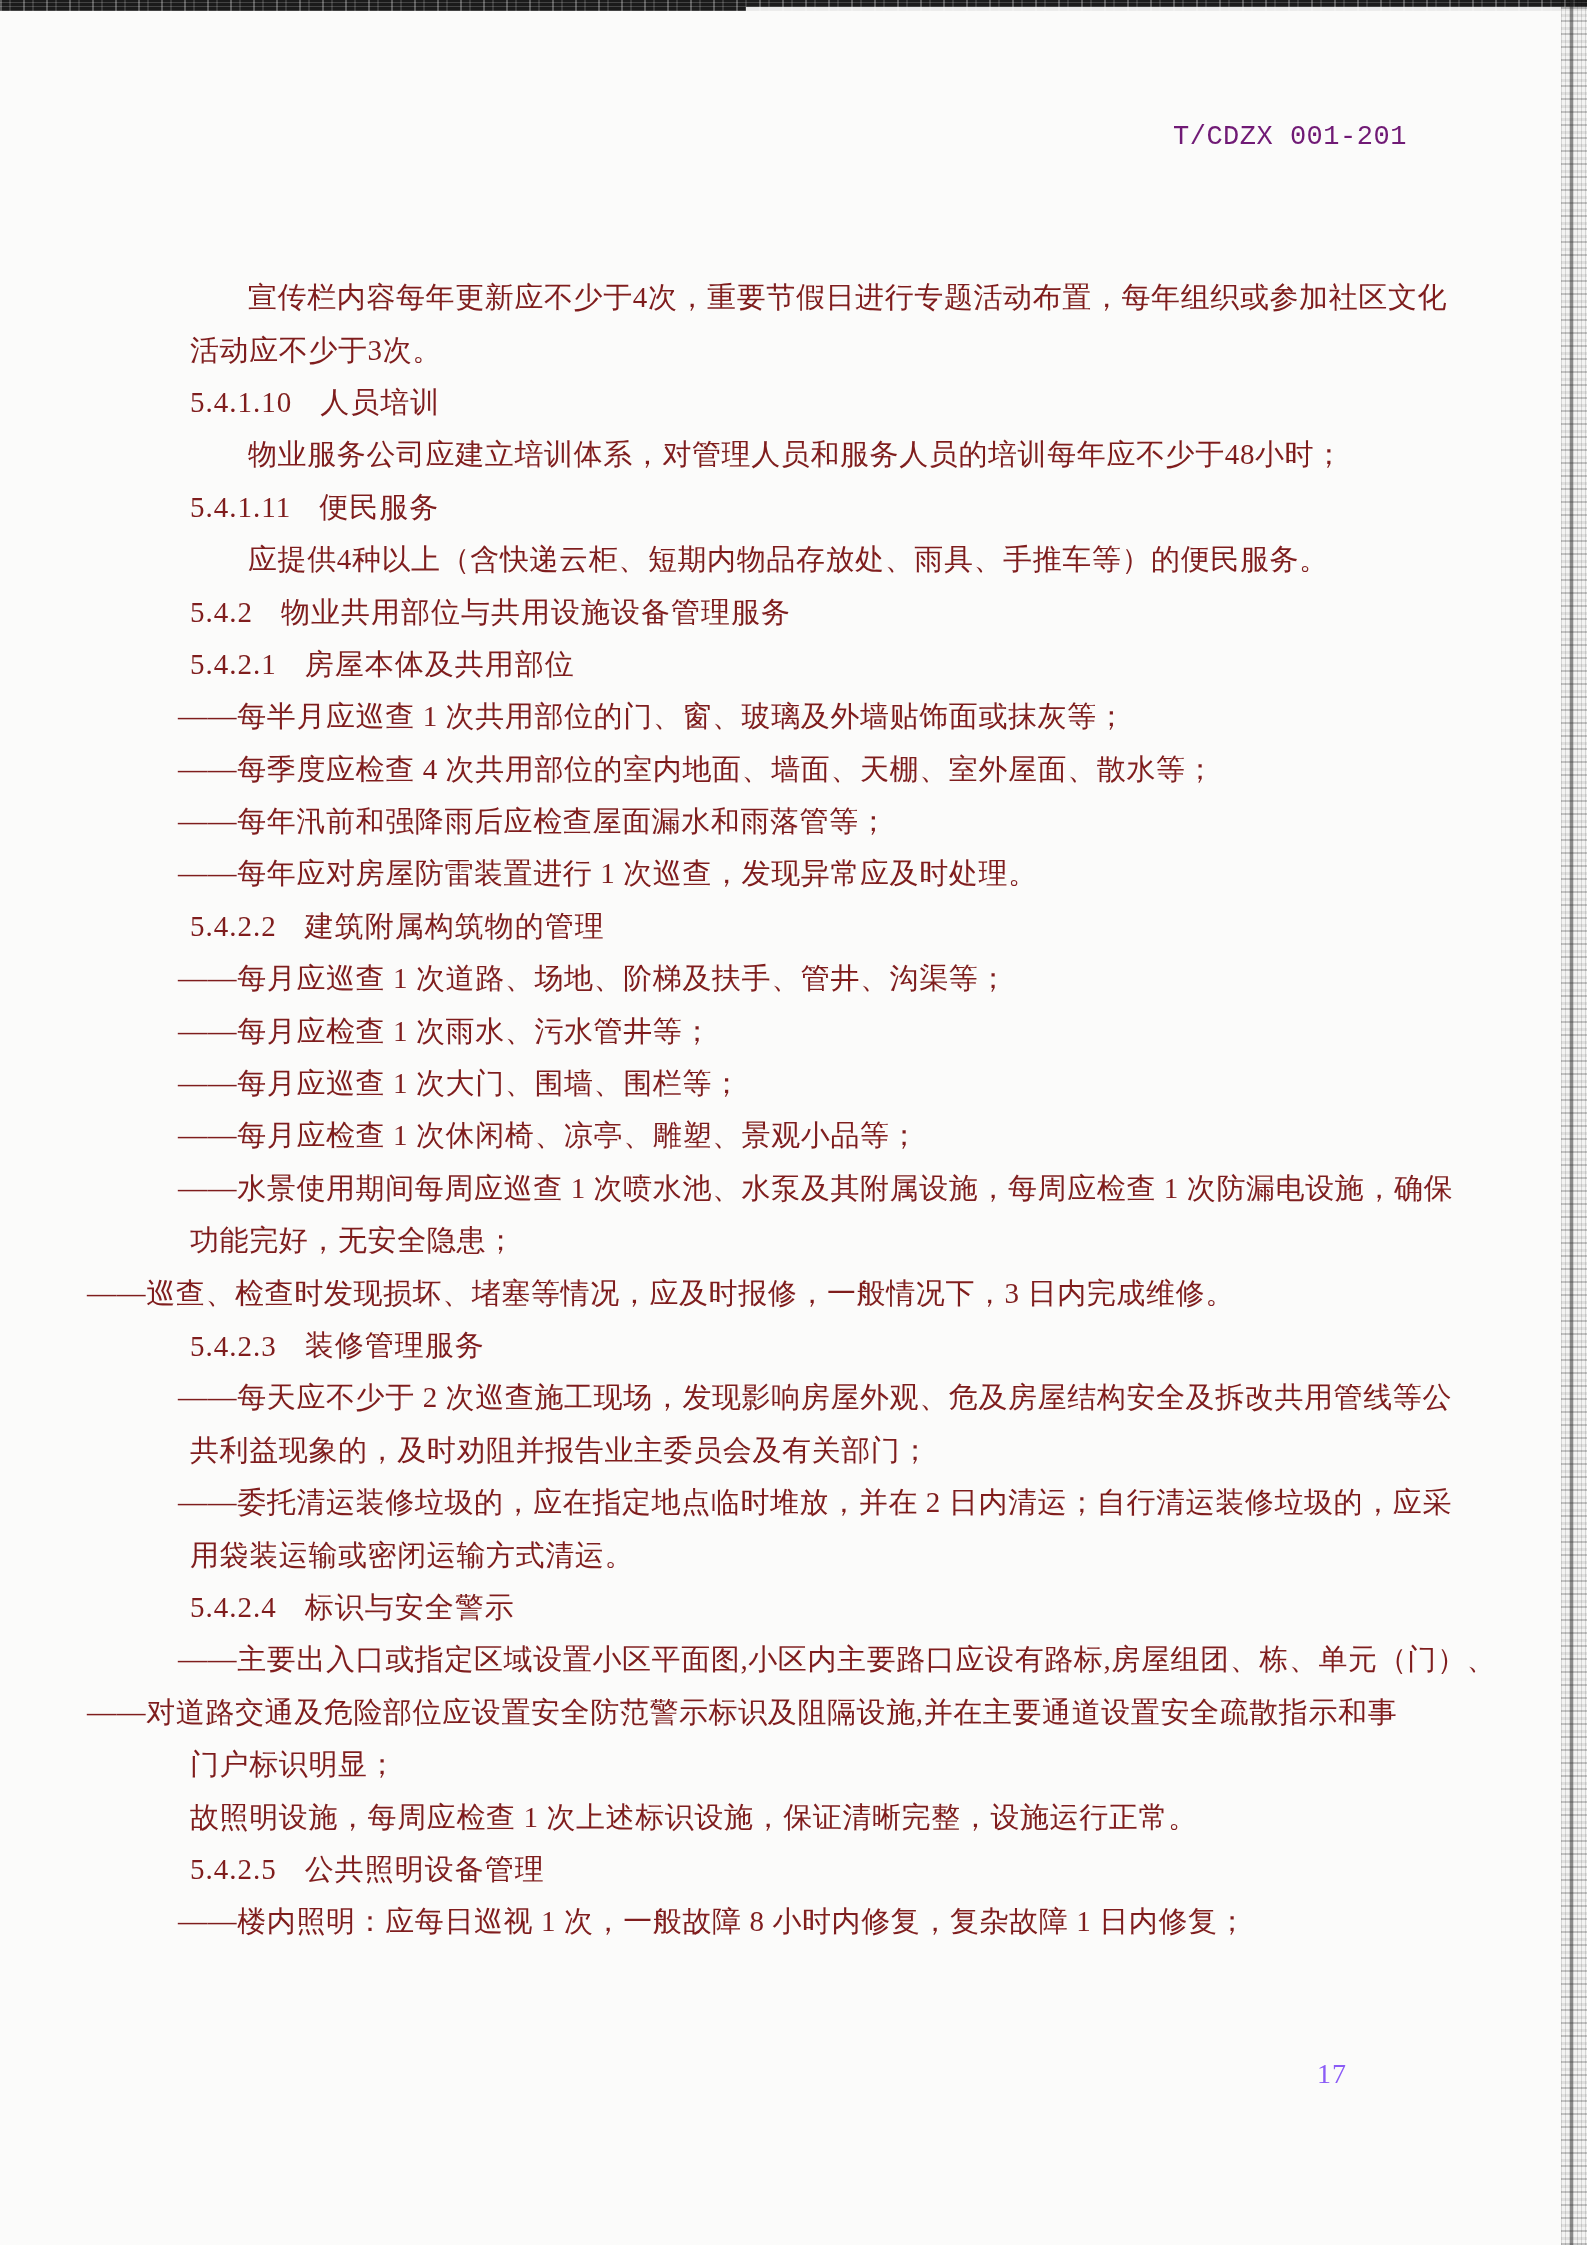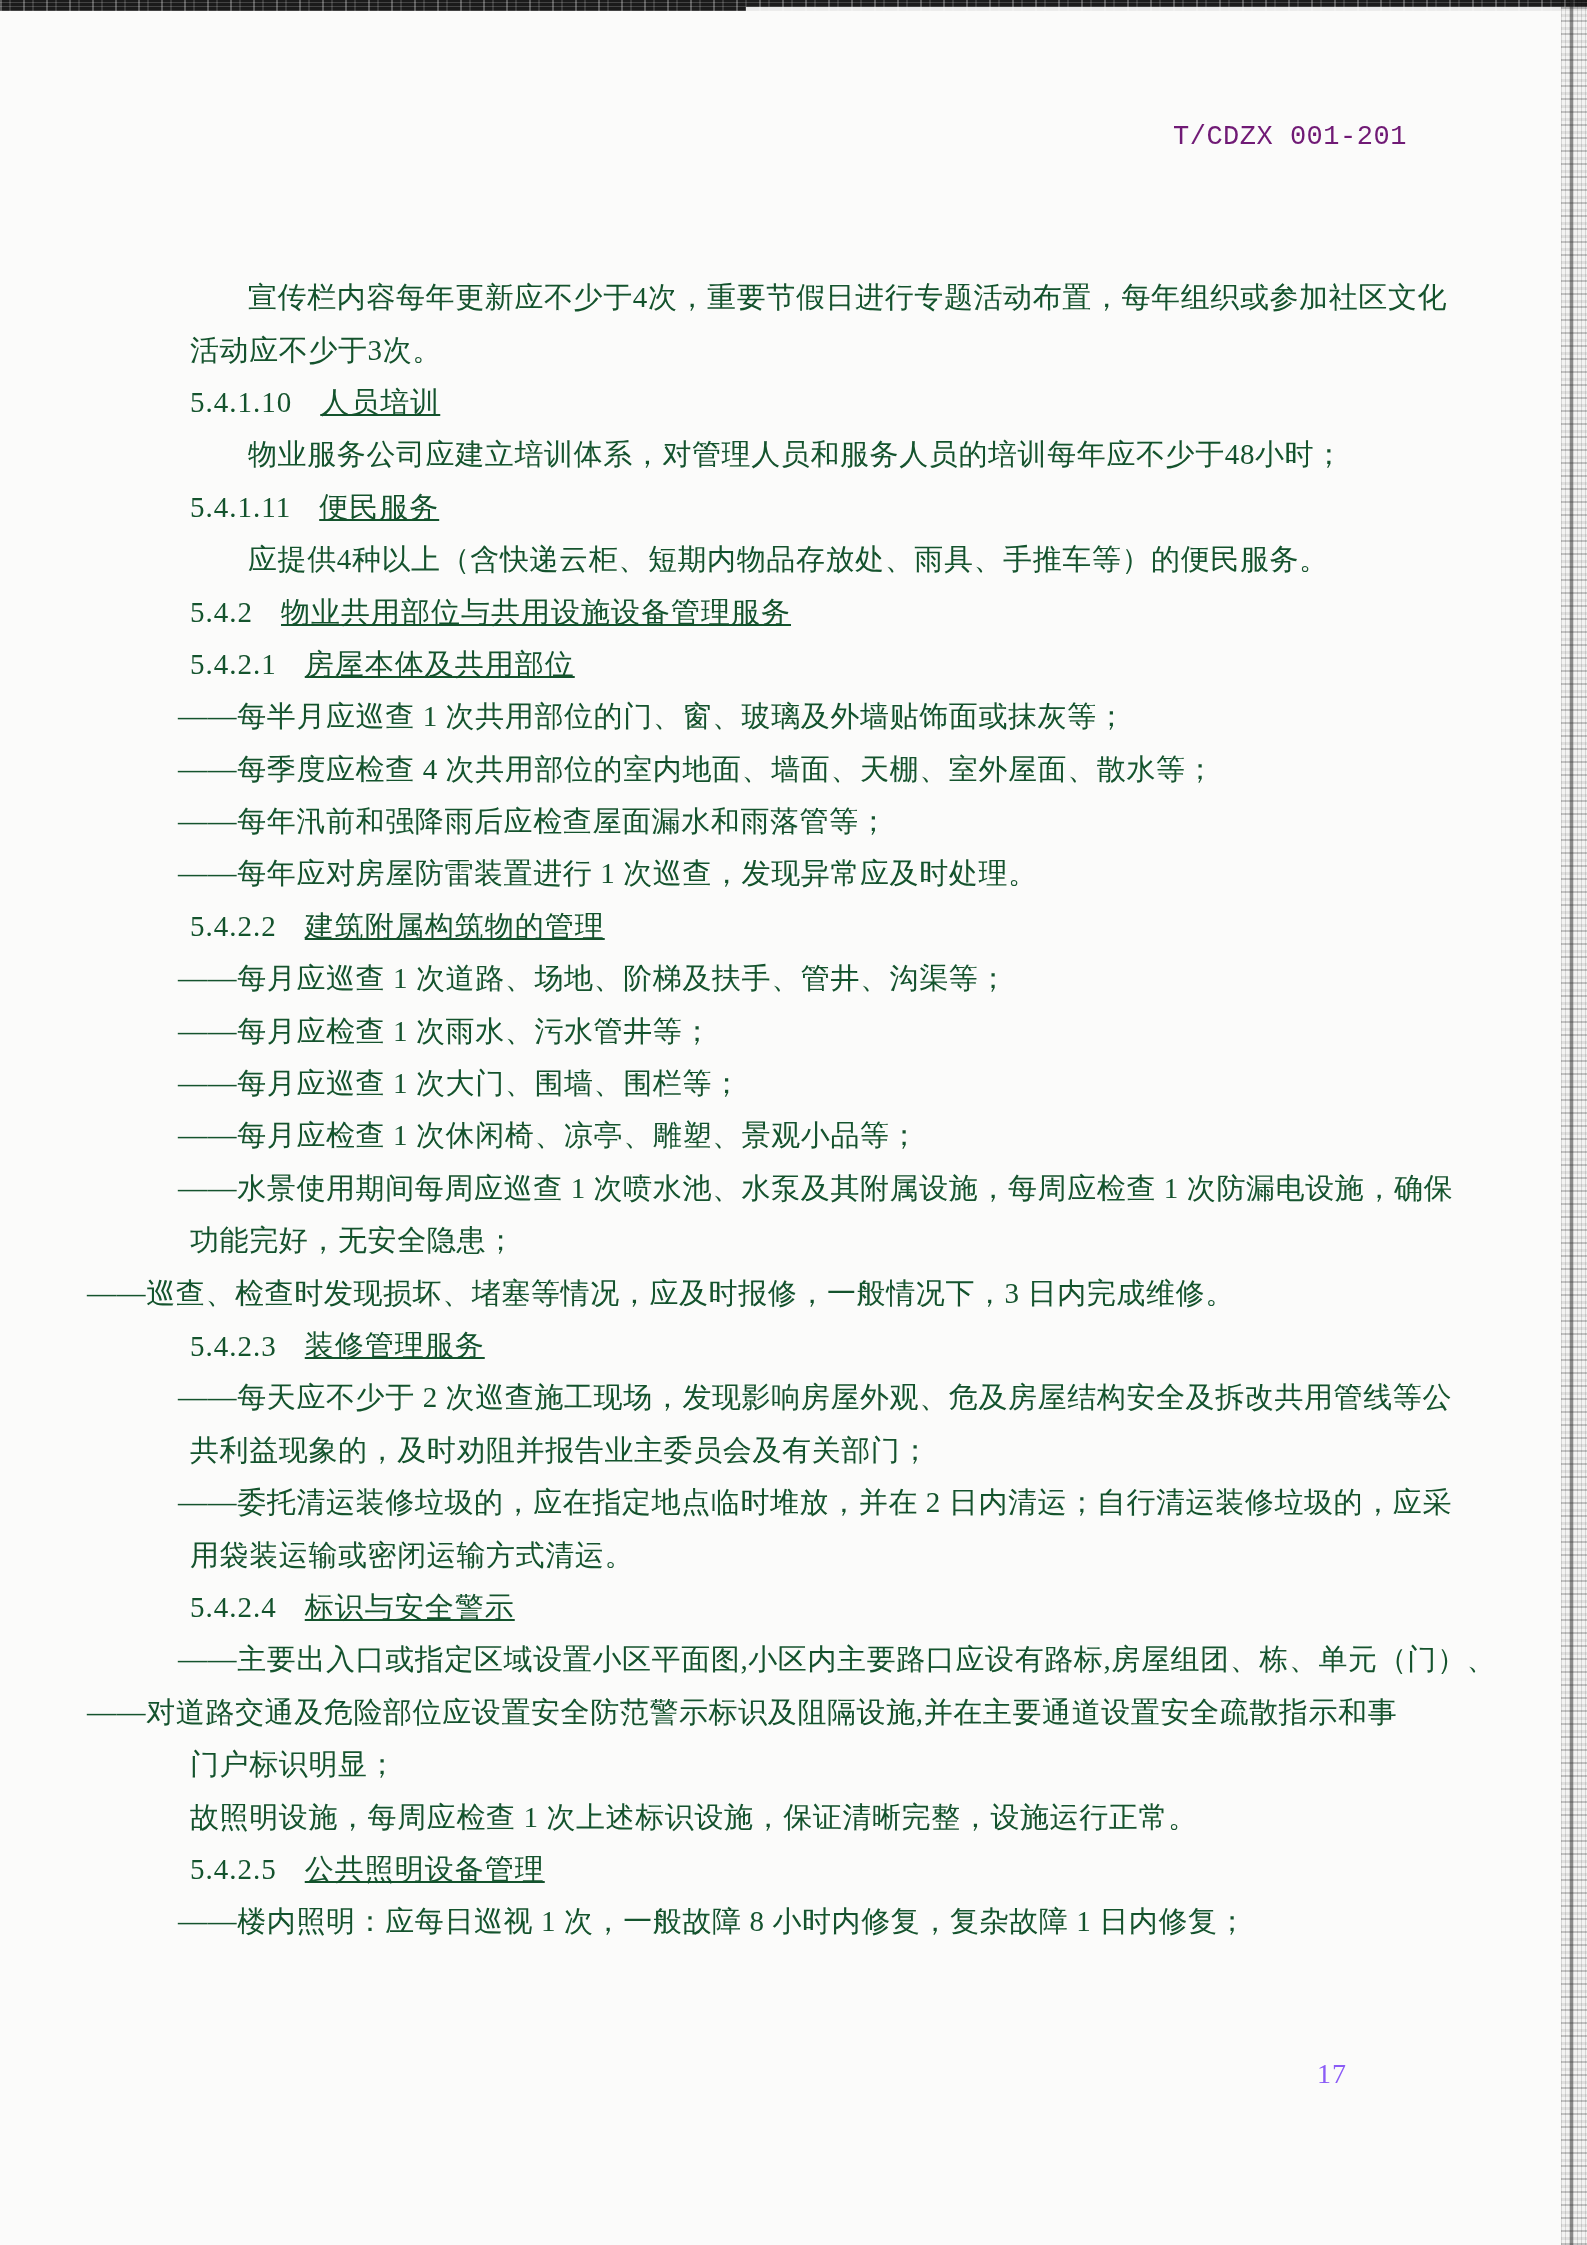--- a/index.html
+++ b/index.html
@@ -39,28 +39,28 @@
     white-space:nowrap;
   }
   .content{
     position:absolute;top:272px;left:190px;width:1262px;
   }
   .line{
     height:52.4px;
     display:flex;align-items:center;
     font-size:29px;letter-spacing:0.6px;
     white-space:nowrap;
-    color:#14532d;
+    color:#7f1d1d;
   }
   .line.para-first{padding-left:58px;}
   .line.flush{padding-left:0;}
   .line.dash{margin-left:-12px;}
   .line.dash-out{margin-left:-103px;}
   .line.heading .num{letter-spacing:1px;}
-  .line.heading .title{margin-left:28px;letter-spacing:1px;text-decoration:underline;}
+  .line.heading .title{margin-left:28px;letter-spacing:1px;}
   .page-number{
     position:absolute;top:2058px;left:1317px;
     font-size:28px;letter-spacing:1px;color:#8b5cf6;
   }
 </style>
 </head>
 <body>
 
 <div class="top-noise"></div>
 <div class="right-noise"></div>

